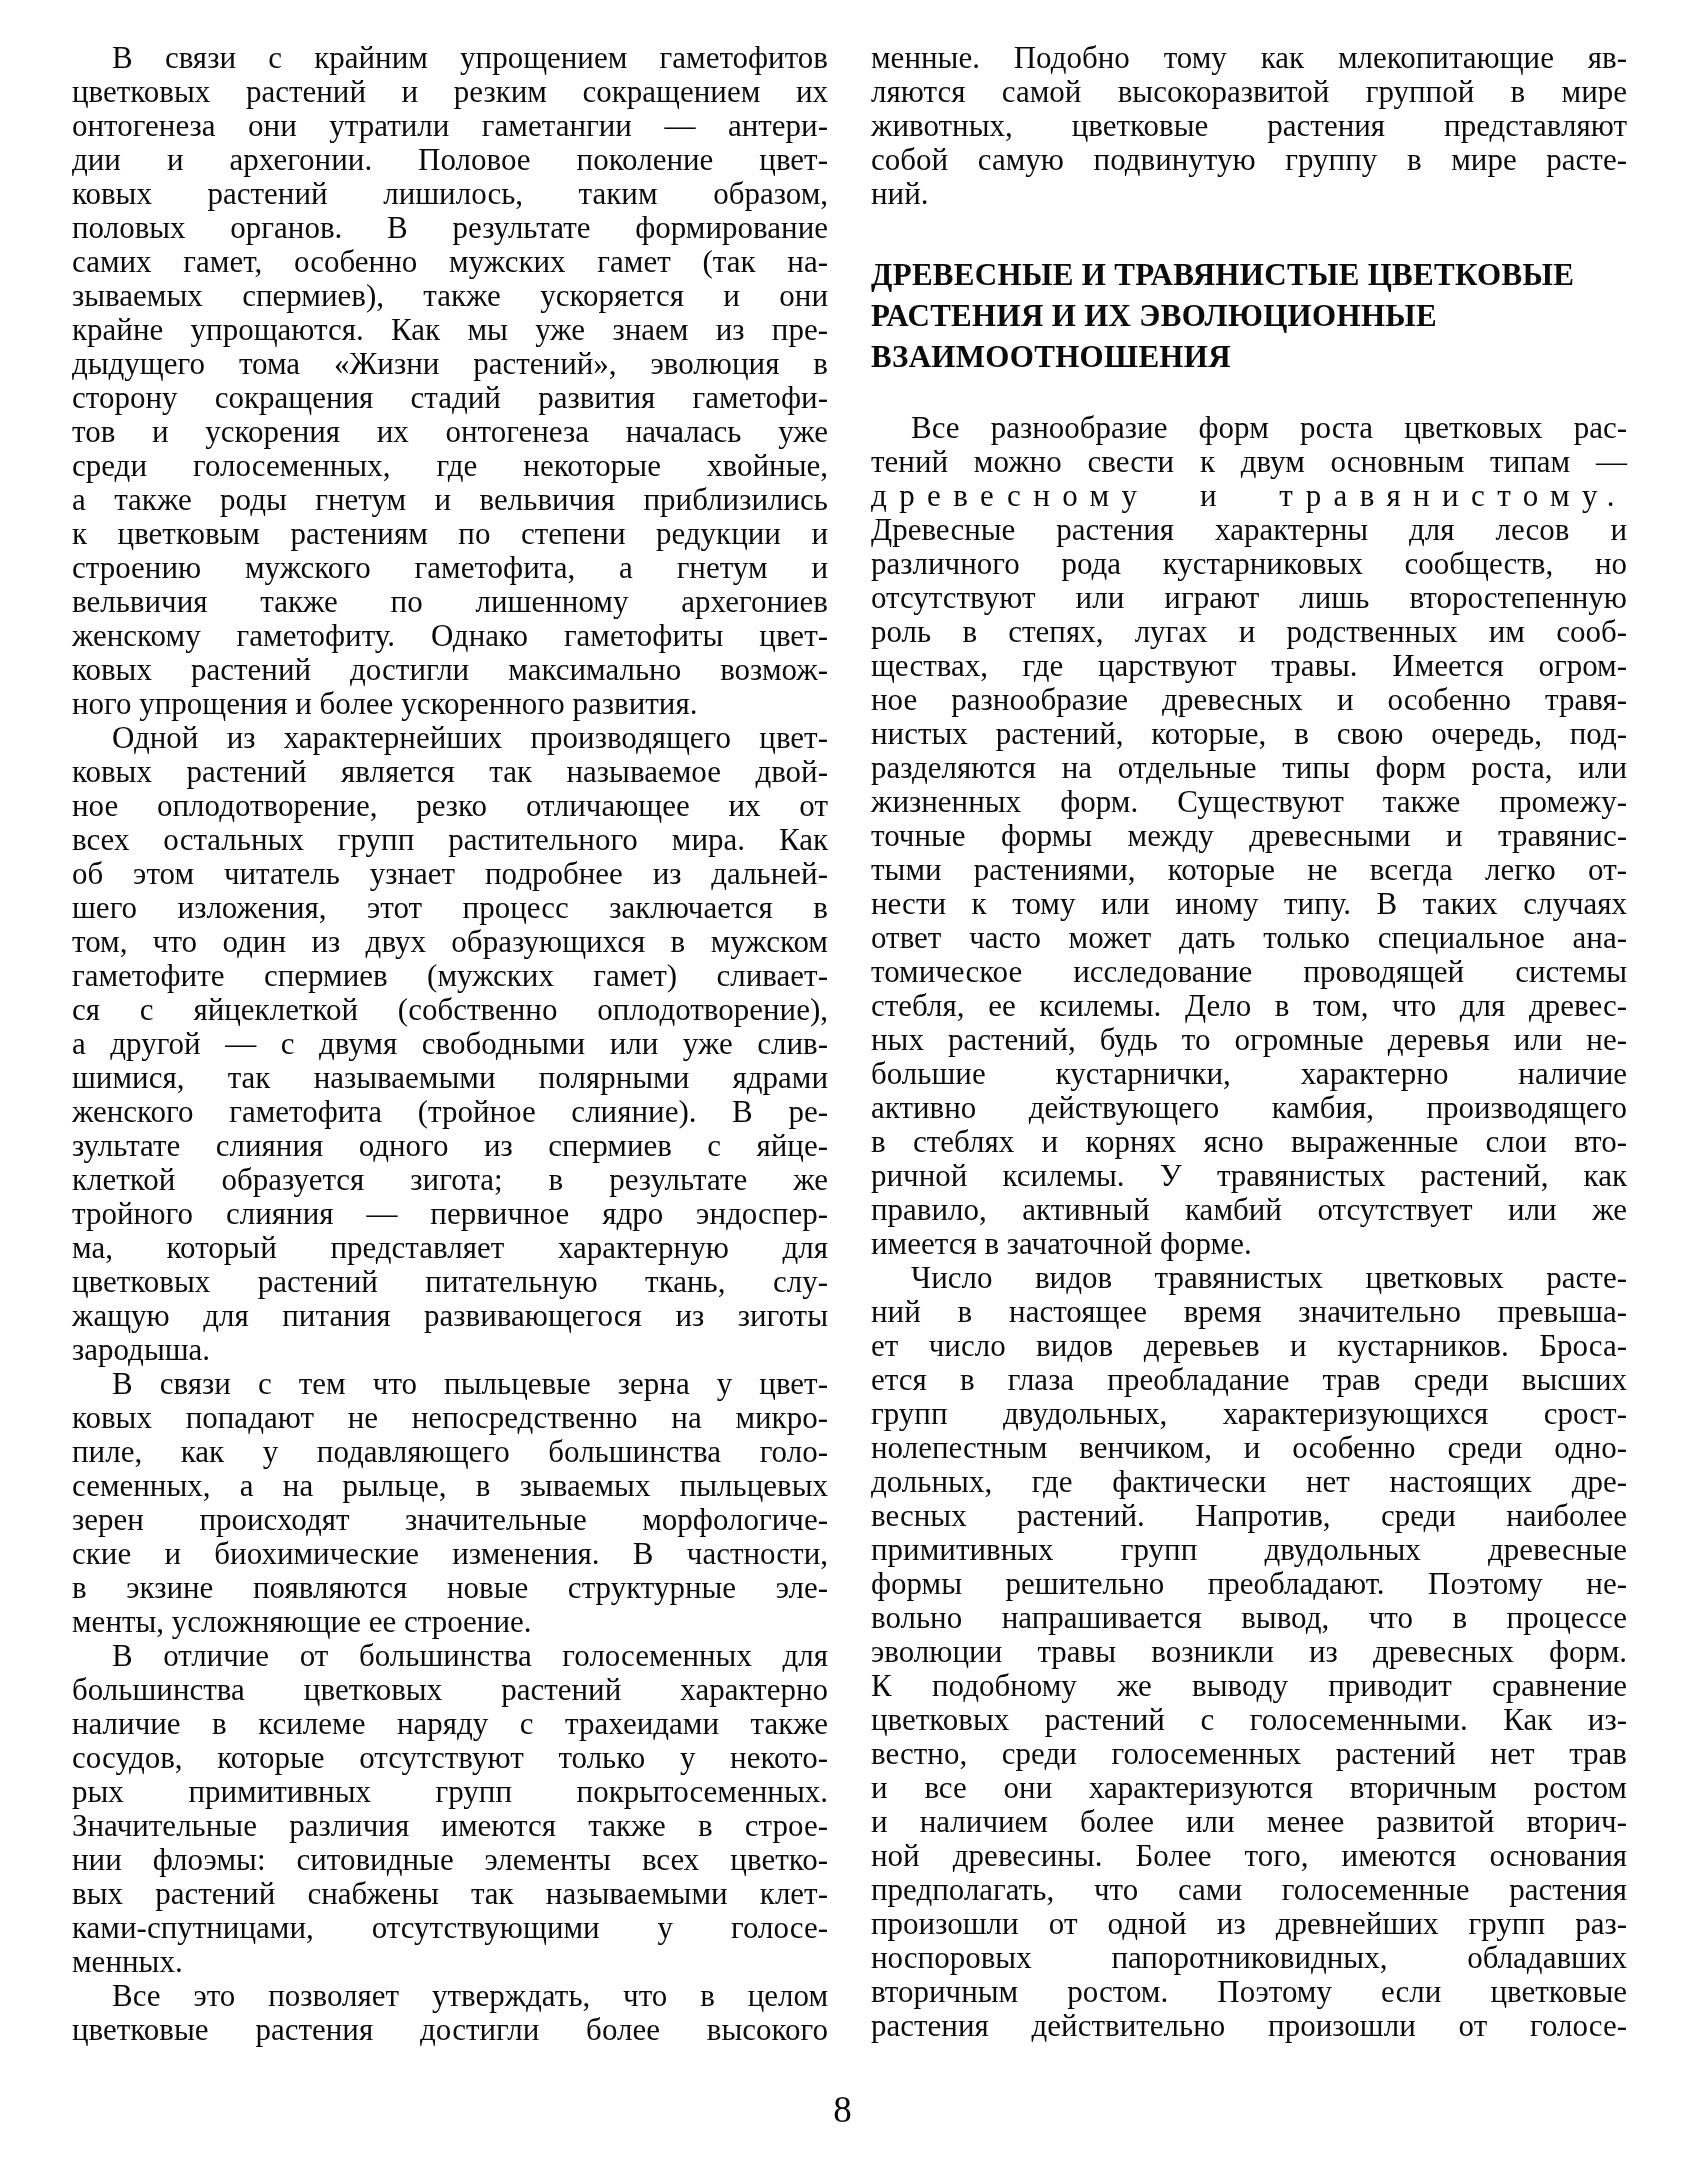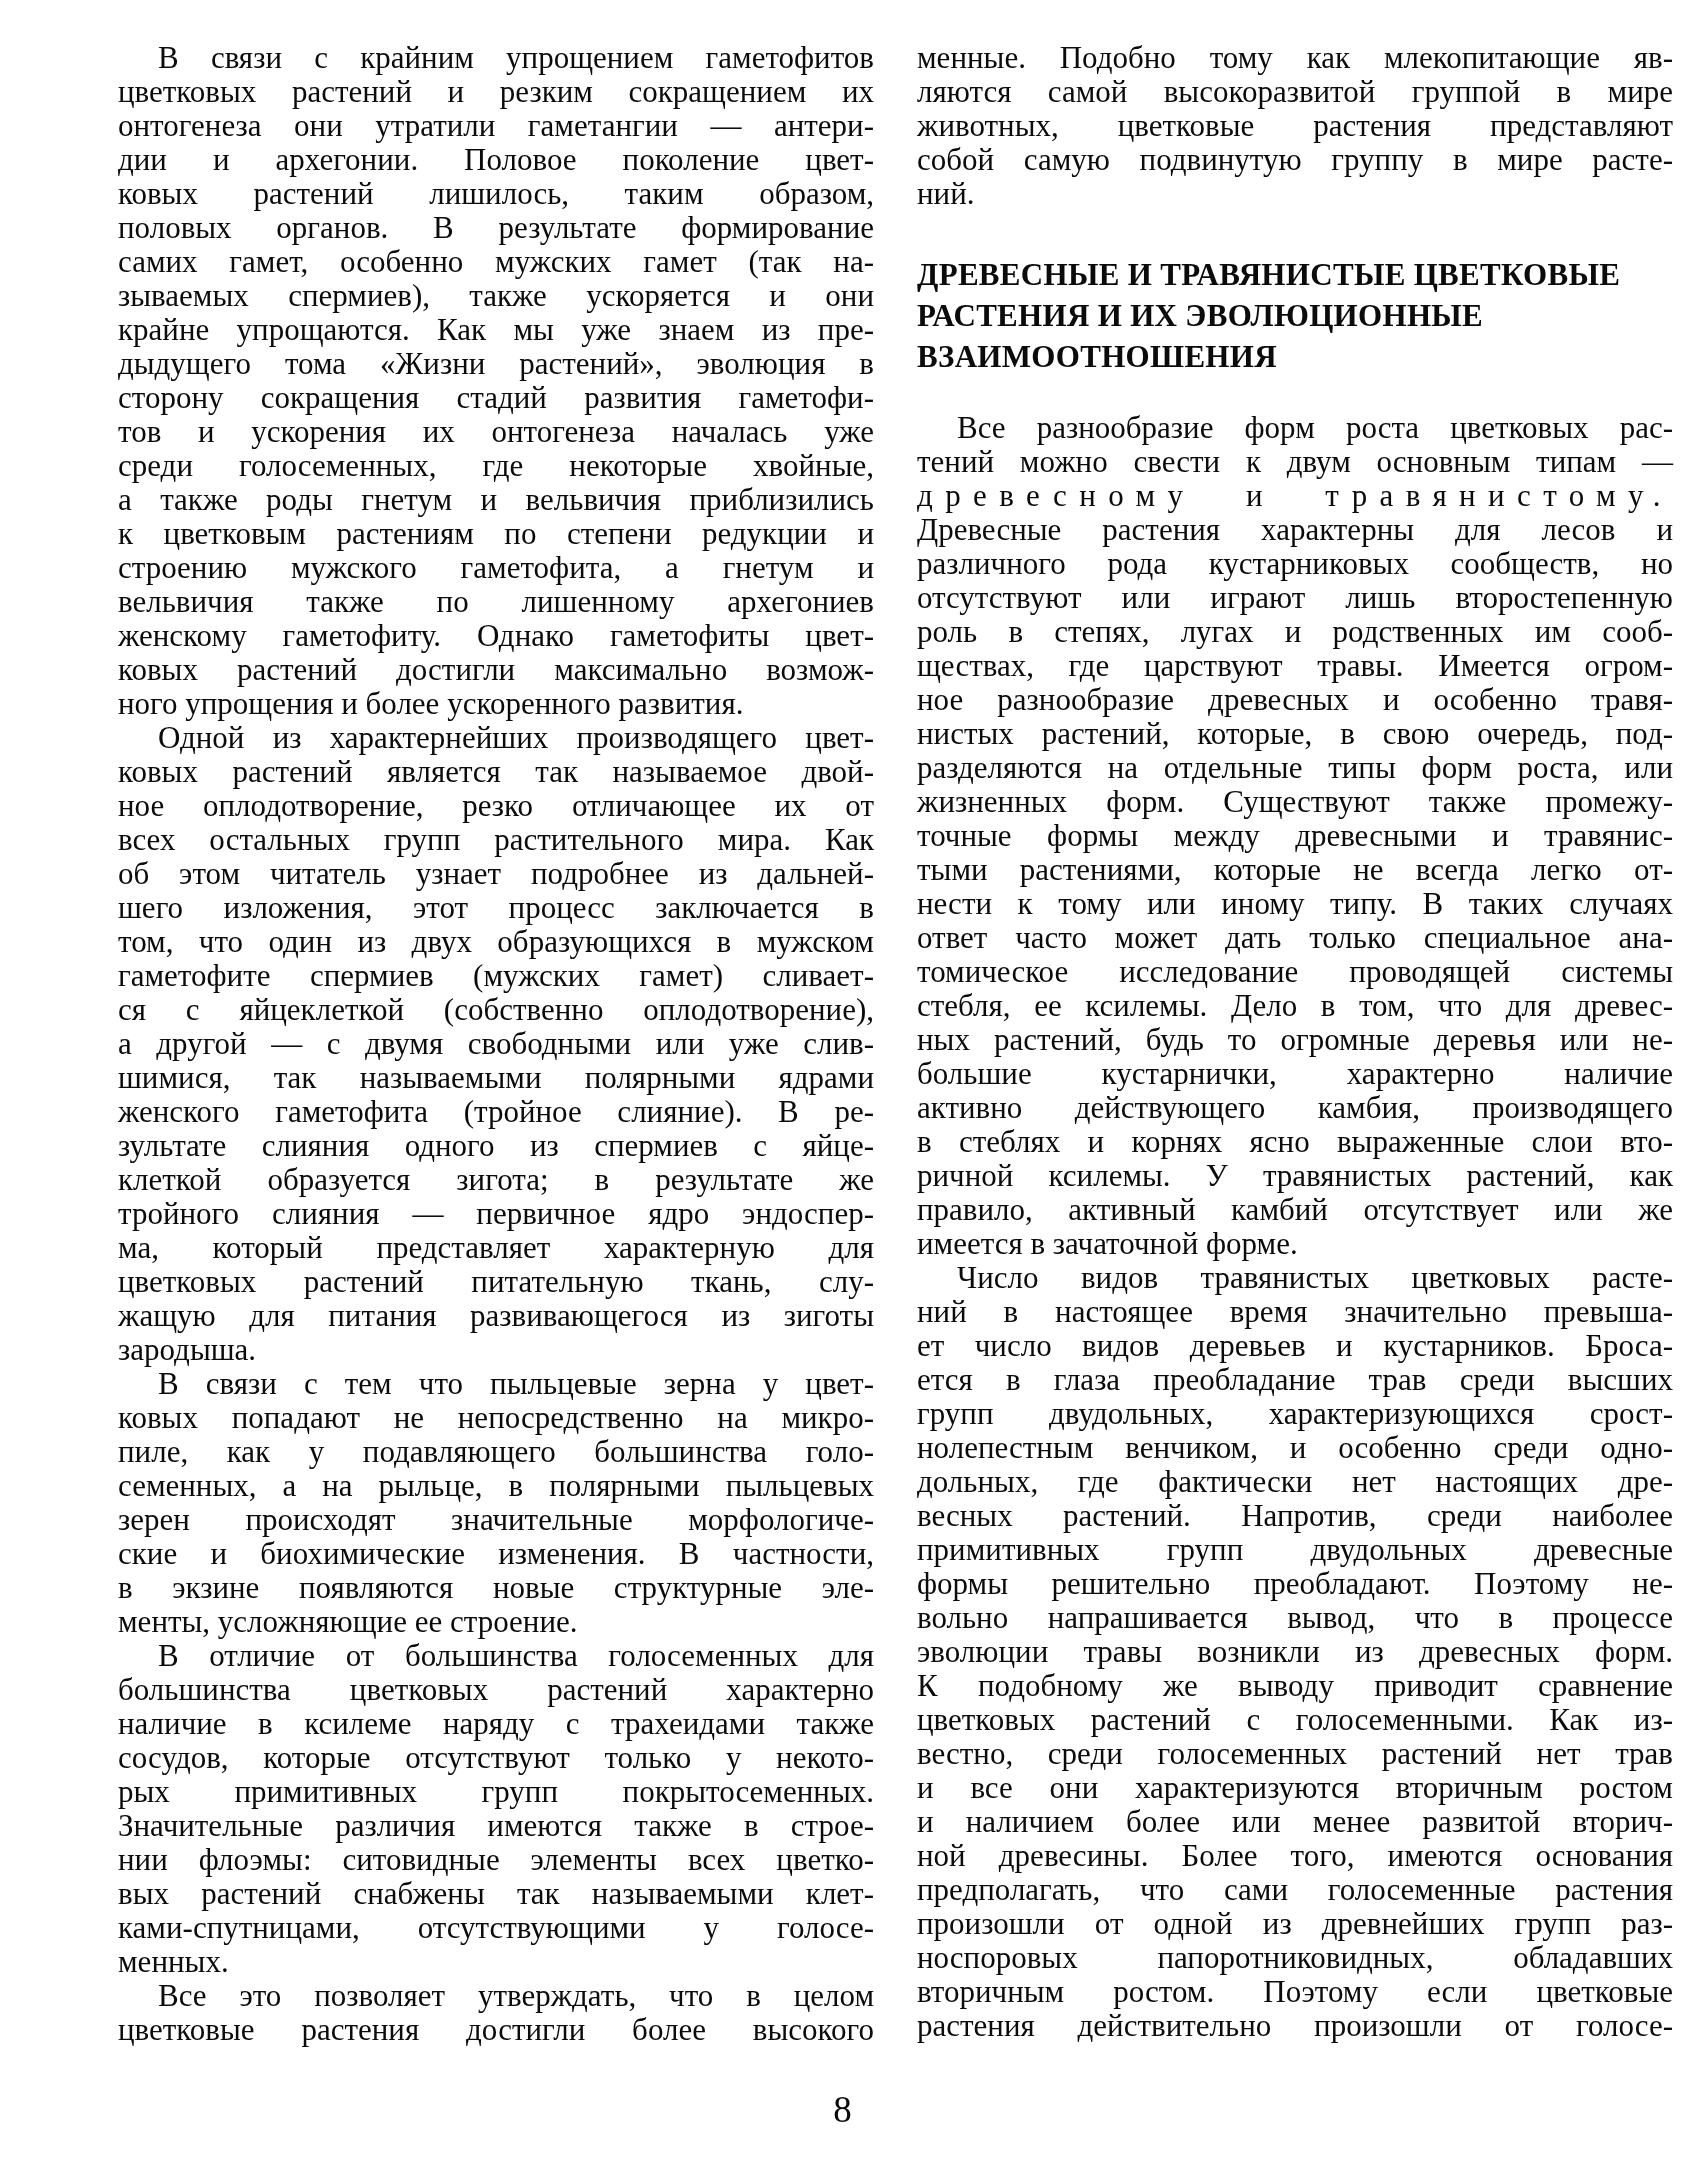--- a/index.html
+++ b/index.html
@@ -15,21 +15,20 @@
     color: #0b0b0b;
     font-family: "Liberation Serif", serif;
     overflow: hidden;
   }
   .columns {
     position: absolute;
     top: 41px;
     left: 72px;
     display: flex;
     gap: 43px;
-    margin-left: 46px;
   }
   .column {
     width: 756px;
   }
   .para {
     margin: 0;
   }
   .line {
     font-size: 31px;
     line-height: 34px;
@@ -112,21 +111,21 @@
           <div class="line">тройного слияния — первичное ядро эндоспер-</div>
           <div class="line">ма, который представляет характерную для</div>
           <div class="line">цветковых растений питательную ткань, слу-</div>
           <div class="line">жащую для питания развивающегося из зиготы</div>
           <div class="line endline">зародыша.</div>
         </div>
         <div class="para">
           <div class="line indent">В связи с тем что пыльцевые зерна у цвет-</div>
           <div class="line">ковых попадают не непосредственно на микро-</div>
           <div class="line">пиле, как у подавляющего большинства голо-</div>
-          <div class="line">семенных, а на рыльце, в полярными пыльцевых</div>
+          <div class="line">семенных, а на рыльце, в зываемых пыльцевых</div>
           <div class="line">зерен происходят значительные морфологиче-</div>
           <div class="line">ские и биохимические изменения. В частности,</div>
           <div class="line">в экзине появляются новые структурные эле-</div>
           <div class="line endline">менты, усложняющие ее строение.</div>
         </div>
         <div class="para">
           <div class="line indent">В отличие от большинства голосеменных для</div>
           <div class="line">большинства цветковых растений характерно</div>
           <div class="line">наличие в ксилеме наряду с трахеидами также</div>
           <div class="line">сосудов, которые отсутствуют только у некото-</div>

